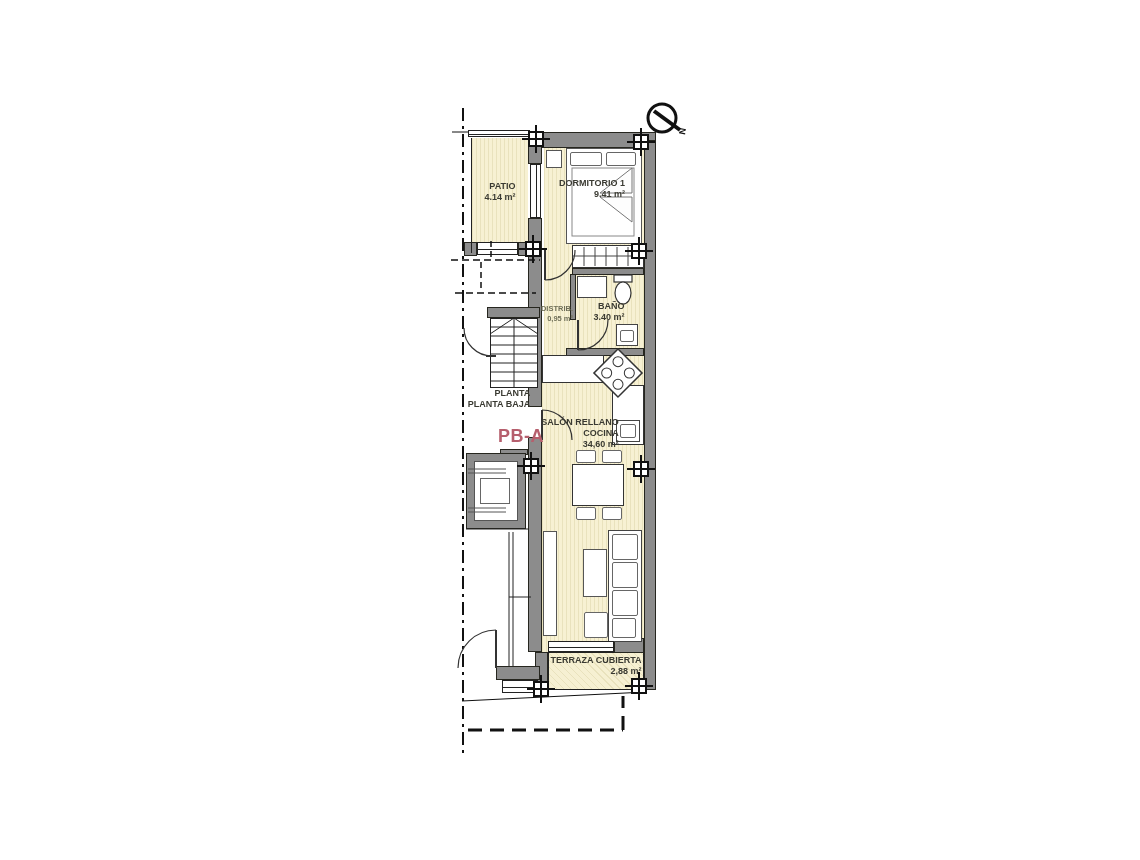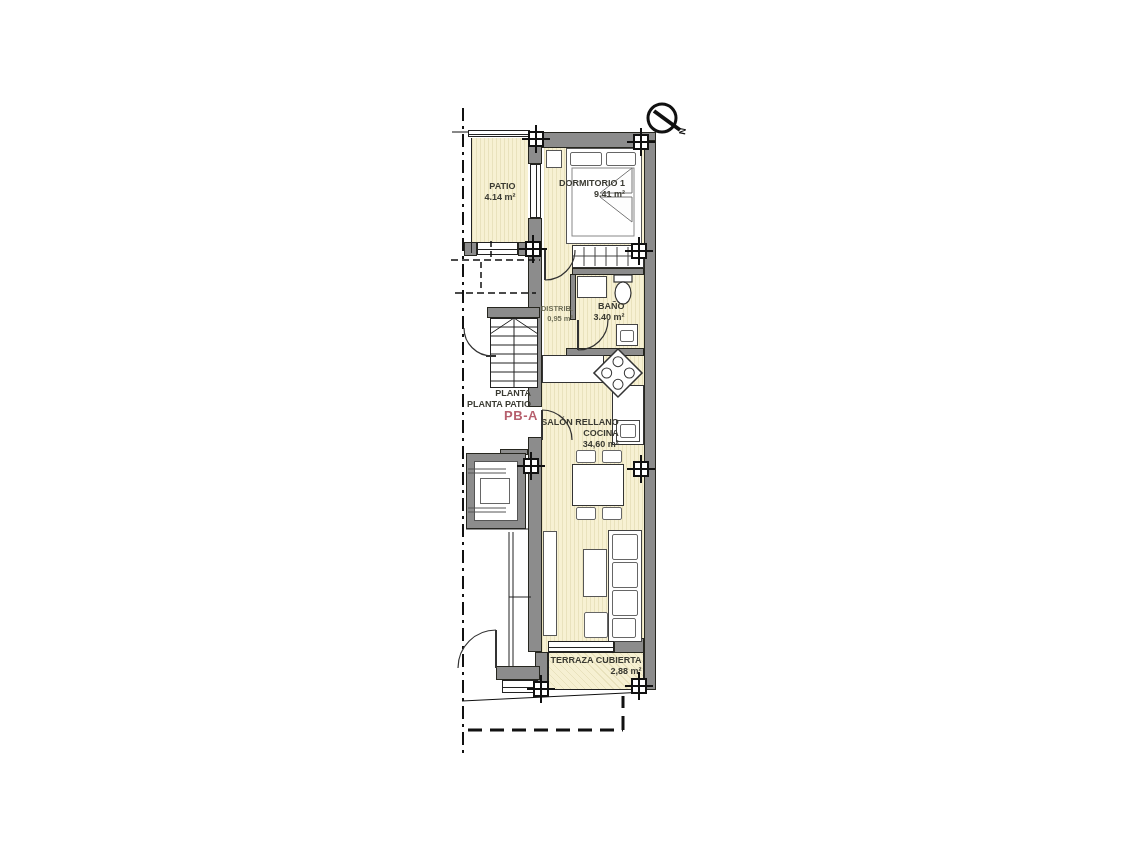--- a/index.html
+++ b/index.html
@@ -18,21 +18,21 @@
   .win.v::after{content:'';position:absolute;top:0;bottom:0;left:50%;border-left:1px solid #222;}
   .col{position:absolute;z-index:8;width:16px;height:16px;background:#fff;border:2px solid #111;box-sizing:border-box;}
   .col::before{content:'';position:absolute;left:-8px;right:-8px;top:calc(50% - 1px);height:2px;background:#111;}
   .col::after{content:'';position:absolute;top:-8px;bottom:-8px;left:calc(50% - 1px);width:2px;background:#111;}
   .dashdot{position:absolute;z-index:3;width:2px;
         background:repeating-linear-gradient(180deg,#111 0 13px,transparent 13px 18px,#111 18px 21px,transparent 21px 26px);}
   svg.overlay{position:absolute;left:0;top:0;z-index:6;pointer-events:none;}
   .lbl{position:absolute;transform:translateX(-50%);text-align:right;z-index:10;
        font-weight:bold;font-size:9px;line-height:11px;color:#3a3a32;white-space:nowrap;}
   .lbl.small{font-size:7.5px;line-height:10px;color:#6f6f58;}
-  .lbl.red{font-size:13px;line-height:14px;color:#b65f6d;letter-spacing:.5px;}
+  .lbl.red{font-size:18px;line-height:14px;color:#b65f6d;letter-spacing:.5px;margin-top:20px;}
   .stairs{position:absolute;z-index:4;background:#fff;border:1px solid #222;box-sizing:border-box;}
 </style>
 </head>
 <body>
 
 <div id="plan">
 
   <div class="dashdot" style="left:462px;top:108px;height:649px;"></div>
 
   <div class="room" style="left:472px;top:138px;width:56px;height:114px;"></div>
@@ -211,21 +211,21 @@
   <div class="lbl" style="left:609px;top:301px;">
     <span>BAÑO</span><br>
     <span>3.40 m²</span>
   </div>
   <div class="lbl small" style="left:557px;top:304px;">
     <span>DISTRIB.</span><br>
     <span>0,95 m²</span>
   </div>
   <div class="lbl" style="left:499px;top:388px;">
     <span>PLANTA</span><br>
-    <span>PLANTA PATIO</span>
+    <span>PLANTA BAJA</span>
   </div>
   <div class="lbl red" style="left:521px;top:409px;">
     <span>PB-A</span>
   </div>
   <div class="lbl" style="left:580px;top:417px;">
     <span>SALÓN RELLANO</span><br>
     <span>COCINA</span><br>
     <span>34,60 m²</span>
   </div>
   <div class="lbl" style="left:596px;top:655px;">

